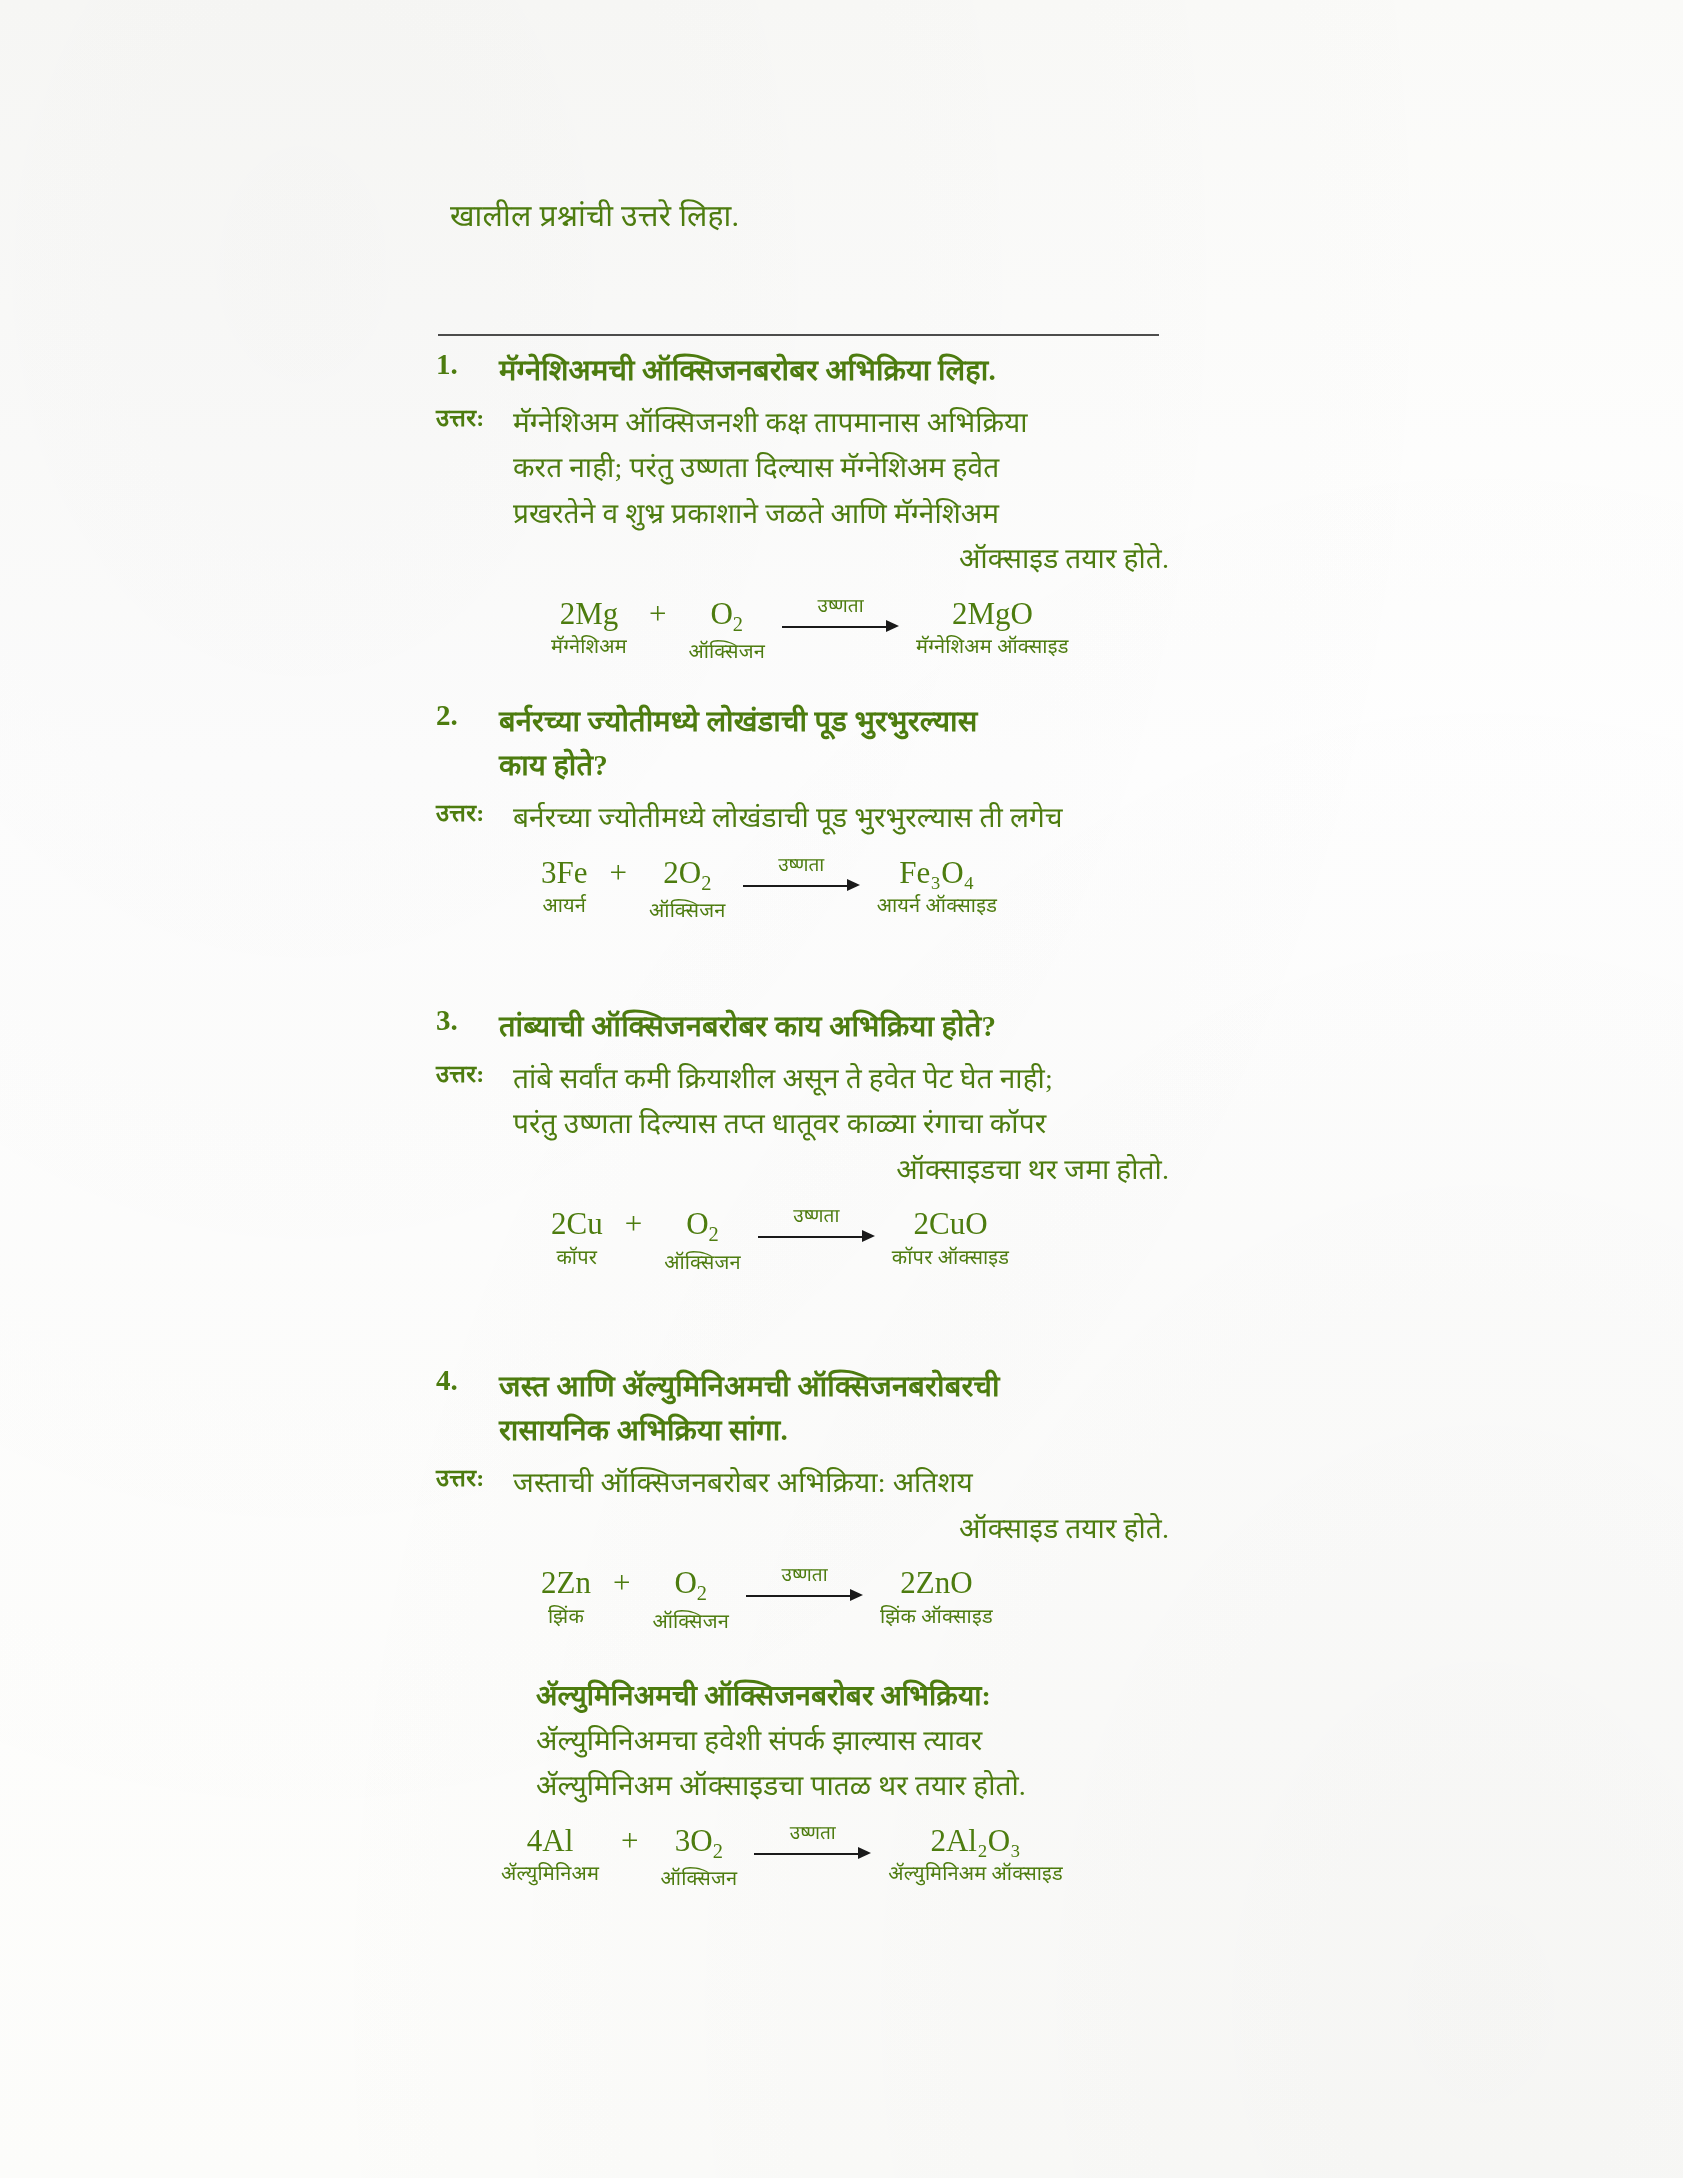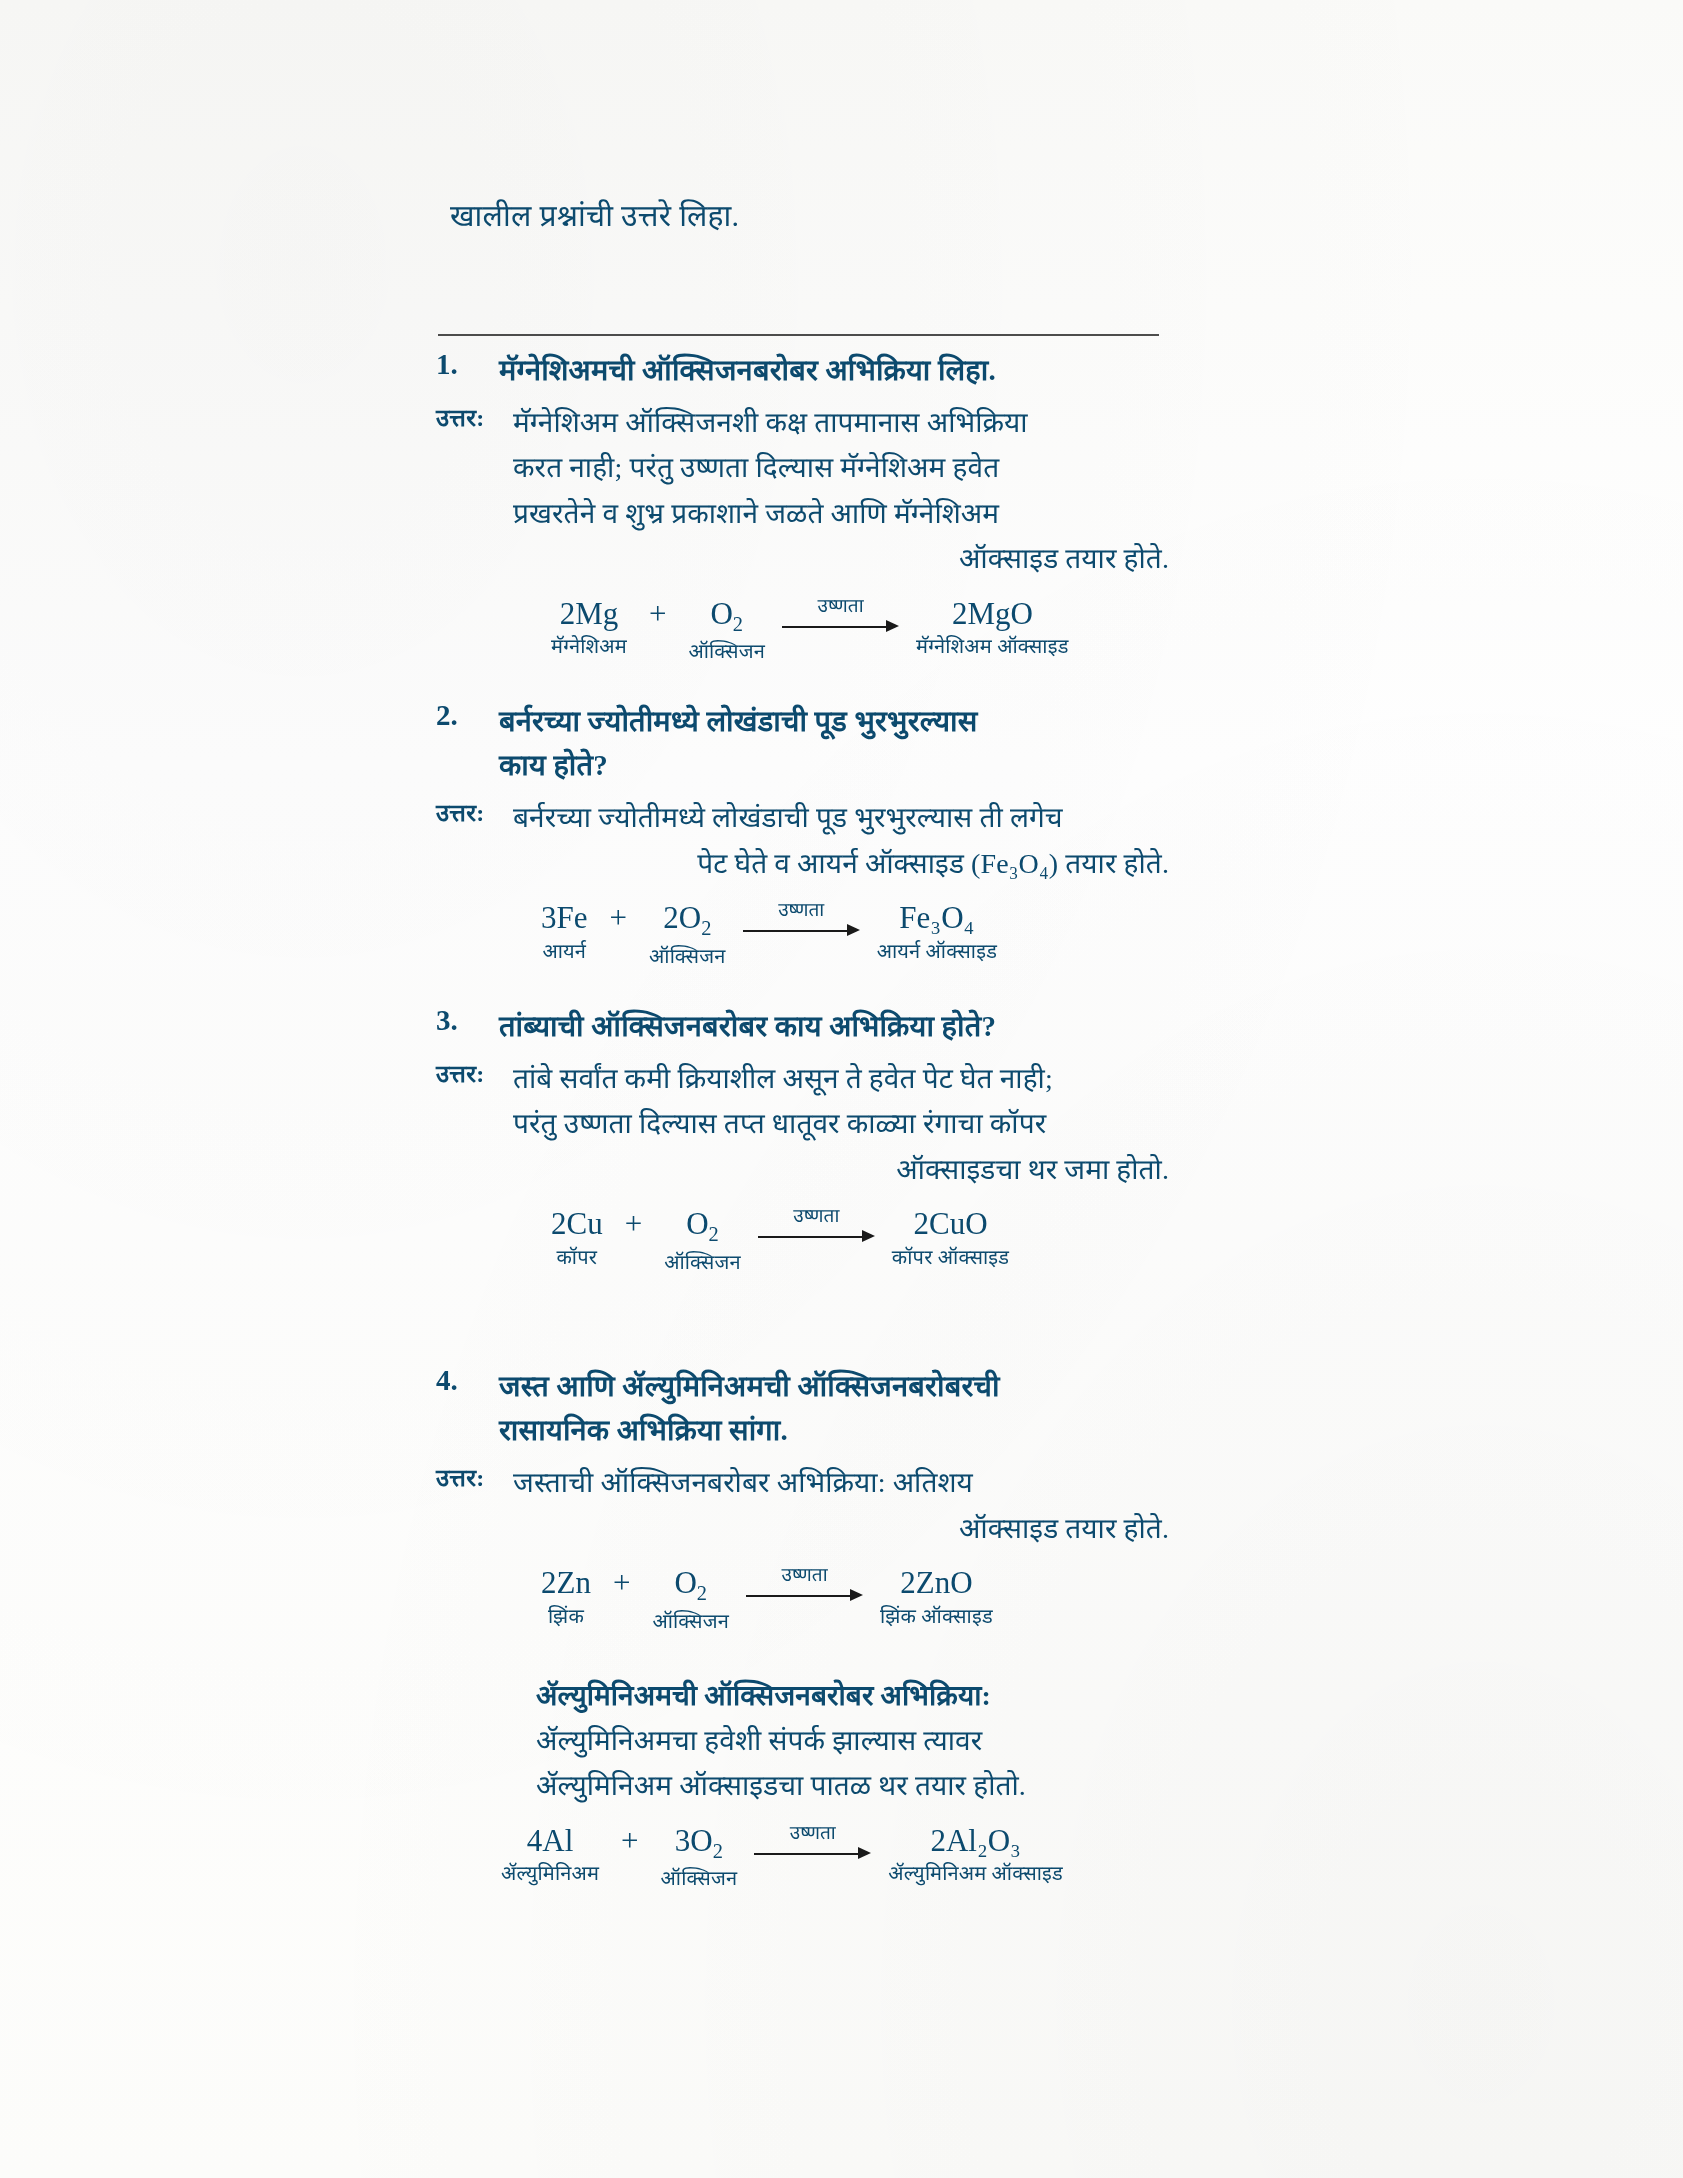--- a/index.html
+++ b/index.html
@@ -8,21 +8,21 @@
     background: #ffffff;
   }
   .page {
     position: relative;
     width: 1683px;
     height: 2178px;
     background: #fdfdfd;
     margin: 0 auto;
     overflow: hidden;
     font-family: "Liberation Serif", "DejaVu Serif", serif;
-    color: #0c4a6e;
+    color: #4d7c0f;
   }
   
   .page::before {
     content: "";
     position: absolute;
     inset: 0;
     background:
       radial-gradient(ellipse at 18% 12%, rgba(0,0,0,0.022), rgba(0,0,0,0) 62%),
       radial-gradient(ellipse at 88% 92%, rgba(0,0,0,0.028), rgba(0,0,0,0) 58%),
       linear-gradient(180deg, rgba(250,250,248,1) 0%, rgba(255,255,255,1) 35%, rgba(252,252,250,1) 100%);
@@ -251,21 +251,20 @@
         <div class="qnum">2.</div>
         <div class="qtext">
           <div class="justify-full">बर्नरच्या ज्योतीमध्ये लोखंडाची पूड भुरभुरल्यास</div>
           <div>काय होते?</div>
         </div>
       </div>
       <div class="arow">
         <div class="alabel">उत्तर:</div>
         <div class="atext">
           <div>बर्नरच्या ज्योतीमध्ये लोखंडाची पूड भुरभुरल्यास ती लगेच</div>
-          <div class="lastline">पेट घेते व आयर्न ऑक्साइड (Fe₃O₄) तयार होते.</div>
         </div>
       </div>
       <div class="eq" style="margin-left:99px;">
         <div class="eq-inner">
           <div class="term">
             <div class="formula">3Fe</div>
             <div class="sublabel">आयर्न</div>
           </div>
           <div class="plus">+</div>
           <div class="term">

